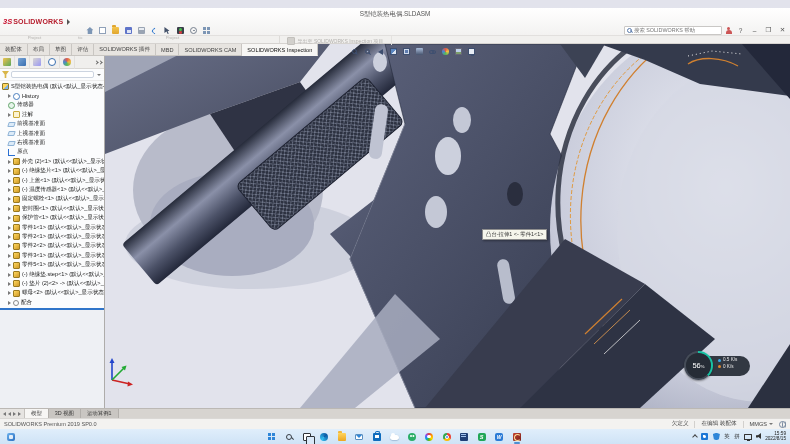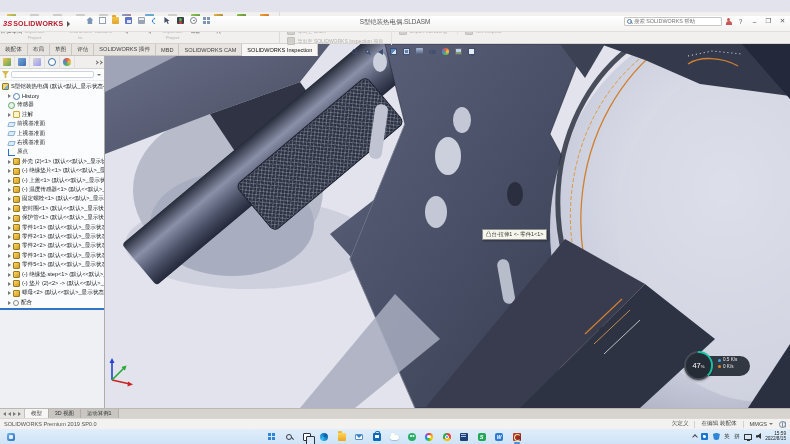--- a/index.html
+++ b/index.html
@@ -1,22 +1,22 @@
 <!DOCTYPE html>
 <html><head>
 <meta charset="utf-8">
 <style>
 *{margin:0;padding:0;box-sizing:border-box}
 html,body{background:#9a9a9a}
 #screen{position:relative;width:790px;height:444px;overflow:hidden;background:#e2e3ec;
   font-family:"Liberation Sans","DejaVu Sans",sans-serif;color:#333;font-size:6px}
 
 
-.titlebar{position:absolute;left:0;top:16px;width:790px;height:16px;background:linear-gradient(#ffffff,#f3f2f1);
-  border-bottom:1px solid #e2e0de;display:flex;align-items:flex-start;z-index:10}
+.titlebar{position:absolute;left:0;top:8px;width:790px;height:28px;background:linear-gradient(#ffffff,#f3f2f1);
+  border-bottom:1px solid #e2e0de;display:flex;align-items:flex-end;z-index:10}
 .brand{display:flex;align-items:center;gap:1px;padding:0 3px;height:100%}
 .logo3s{color:#c8102e;font-weight:bold;font-style:italic;font-size:7.5px}
 .brandname{color:#b51c2c;font-weight:bold;font-size:7px;letter-spacing:.2px}
 .brand-arrow{width:0;height:0;border-left:3px solid #555;border-top:3px solid transparent;border-bottom:3px solid transparent;margin-left:3px}
 .qat{display:flex;align-items:center;gap:4px;margin-left:12px}
 .qi{width:9px;height:9px;position:relative;display:flex;align-items:center;justify-content:center}
 .qi i{display:block;width:7px;height:7px;position:relative}
 .ic-home i{background:#7d96b5;clip-path:polygon(50% 0,100% 45%,82% 45%,82% 100%,18% 100%,18% 45%,0 45%)}
 .ic-new i{background:#fff;border:1px solid #8fa0b8}
 .ic-open i{background:linear-gradient(#f4c54e,#e0a62e);border-radius:1px}
@@ -344,21 +344,21 @@
     <polygon points="10,4 7.5,9 12.5,9" fill="#2244cc"></polygon>
     <line x1="10" y1="26" x2="28" y2="30" stroke="#cc2222" stroke-width="1.6"></line>
     <polygon points="31,30.5 26,27.5 25.5,32.5" fill="#cc2222"></polygon>
     <line x1="10" y1="26" x2="22" y2="14" stroke="#22aa33" stroke-width="1.6"></line>
     <polygon points="24.5,11.5 19.5,13 23,16.5" fill="#22aa33"></polygon>
   </svg>
 
   <div class="speedball">
     <div class="ballpill"></div>
     <div class="ball">
-      <span class="ballpct"><span>47</span><span class="u">%</span></span>
+      <span class="ballpct"><span>56</span><span class="u">%</span></span>
     </div>
     <div class="speedrows">
       <div class="srow">
           <span class="dot up"></span>
           <span>0.5 K/s</span>
         </div>
       <div class="srow">
           <span class="dot dn"></span>
           <span>0 K/s</span>
         </div>

